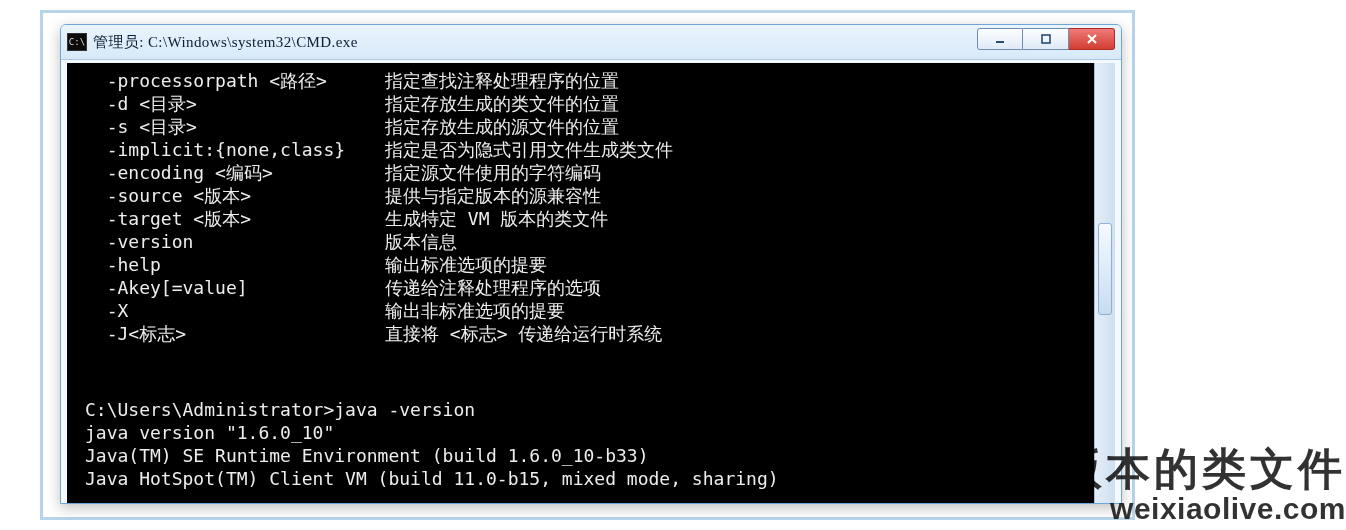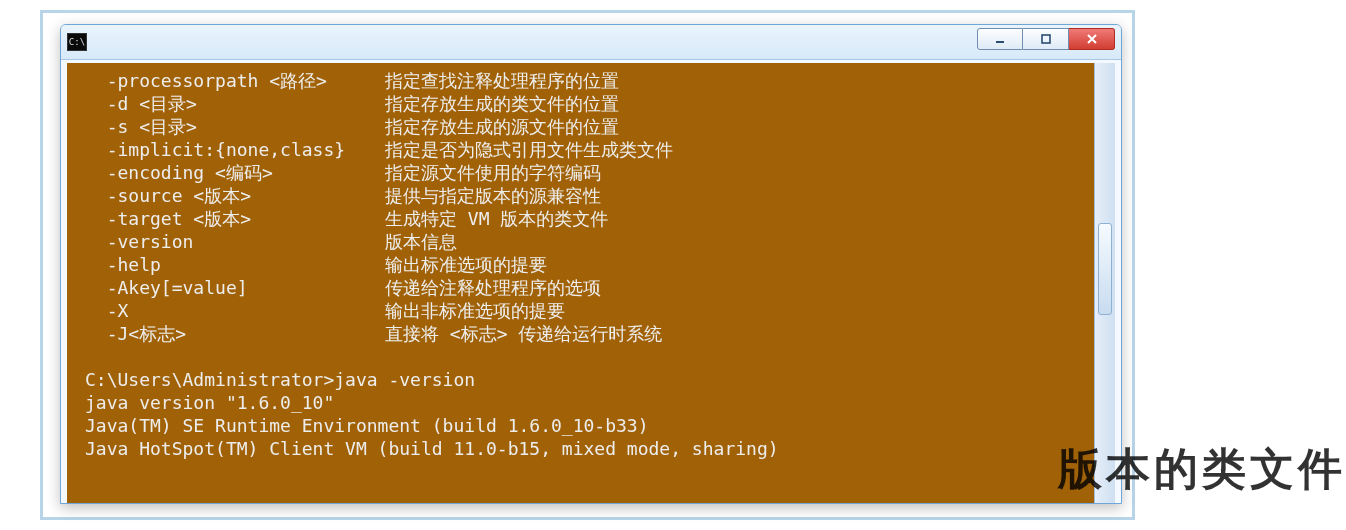--- a/index.html
+++ b/index.html
@@ -9,40 +9,41 @@
   .window{position:absolute;left:60px;top:24px;width:1060px;height:478px;border:1px solid #6ea6d8;border-radius:6px 6px 0 0;box-shadow:0 4px 14px rgba(0,0,0,.25);background:#f3f9ff;overflow:hidden;}
   .titlebar{height:34px;display:flex;align-items:center;padding:0 6px;background:linear-gradient(#eaf4fd,#d7e9f8);border-bottom:1px solid #a9c8e6;position:relative;}
   .appicon{width:18px;height:16px;background:#0a0a0a;border:1px solid #333;margin-right:6px;font-size:9px;color:#ddd;display:flex;align-items:center;justify-content:center;font-family:Consolas,monospace;}
   .title{font-size:15px;letter-spacing:.4px;color:#0b1d36;}
   .ctrls{position:absolute;right:6px;top:3px;display:flex;gap:0;}
   .ctrls button{width:46px;height:22px;border:1px solid #6e8db0;border-left:none;background:linear-gradient(#fdfeff,#dfeaf6);display:flex;align-items:center;justify-content:center;cursor:default;}
   .ctrls button:first-child{border-left:1px solid #6e8db0;border-radius:3px 0 0 3px;}
   .ctrls button:last-child{border-radius:0 3px 3px 0;}
   .btn-close{background:linear-gradient(#f07a78,#d23e32)!important;border-color:#b12c22!important;}
   .btn-close svg path{stroke:#fff;}
-  .client{position:absolute;left:6px;right:6px;top:38px;bottom:0;background:#a16207;overflow:hidden;}
+  .client{position:absolute;left:6px;right:6px;top:38px;bottom:0;background:#000000;overflow:hidden;}
   .scroll{position:absolute;right:0;top:0;width:20px;height:100%;background:linear-gradient(90deg,#e6eef9,#cedff0);border-left:1px solid #a2bdda;}
   .scroll .thumb{position:absolute;left:3px;right:3px;top:160px;height:90px;border-radius:3px;background:linear-gradient(#f5faff,#c8dcf0);border:1px solid #8eb0d3;}
   .term{position:absolute;left:0;right:20px;top:0;bottom:0;padding:6px 18px 6px 18px;color:#e8e8e8;font-family:"NSimSun","SimSun","Consolas",monospace;font-size:18px;line-height:23px;white-space:pre;overflow:hidden;filter:blur(.35px) contrast(1.05);}
   .row{display:block;}
   .flag{display:inline-block;min-width:300px;}
-  .prompt{}
+  .prompt{margin-top:30px;}
   
   .wm-cn{position:absolute;right:0;top:440px;font-family:"Microsoft YaHei","SimHei",sans-serif;font-size:44px;font-weight:700;color:#000;letter-spacing:4px;opacity:.8;}
   .wm-en{position:absolute;right:0;top:492px;font-family:Arial,Helvetica,sans-serif;font-size:30px;font-weight:700;color:#000;opacity:.8;letter-spacing:.5px;}
 </style>
 </head>
 <body>
 
 <div class="stage">
   <div class="frame"></div>
 
   <div class="window">
     <div class="titlebar">
       <span class="appicon">C:\</span>
+      <span class="title">管理员: C:\Windows\system32\CMD.exe</span>
       <div class="ctrls">
         <button>
           <svg width="14" height="14" viewBox="0 0 14 14">
               <path d="M3 10h8" stroke="#2a4d73" stroke-width="2"></path>
             </svg>
         </button>
         <button>
           <svg width="14" height="14" viewBox="0 0 14 14">
               <rect x="3" y="3" width="8" height="8" fill="none" stroke="#2a4d73" stroke-width="1.6"></rect>
             </svg>
@@ -57,13 +58,14 @@
 
     <div class="client">
       <div class="term" id="term"><span class="row"><span class="flag">  -processorpath &lt;路径&gt;</span><span>指定查找注释处理程序的位置</span></span><span class="row"><span class="flag">  -d &lt;目录&gt;</span><span>指定存放生成的类文件的位置</span></span><span class="row"><span class="flag">  -s &lt;目录&gt;</span><span>指定存放生成的源文件的位置</span></span><span class="row"><span class="flag">  -implicit:{none,class}</span><span>指定是否为隐式引用文件生成类文件</span></span><span class="row"><span class="flag">  -encoding &lt;编码&gt;</span><span>指定源文件使用的字符编码</span></span><span class="row"><span class="flag">  -source &lt;版本&gt;</span><span>提供与指定版本的源兼容性</span></span><span class="row"><span class="flag">  -target &lt;版本&gt;</span><span>生成特定 VM 版本的类文件</span></span><span class="row"><span class="flag">  -version</span><span>版本信息</span></span><span class="row"><span class="flag">  -help</span><span>输出标准选项的提要</span></span><span class="row"><span class="flag">  -Akey[=value]</span><span>传递给注释处理程序的选项</span></span><span class="row"><span class="flag">  -X</span><span>输出非标准选项的提要</span></span><span class="row"><span class="flag">  -J&lt;标志&gt;</span><span>直接将 &lt;标志&gt; 传递给运行时系统</span></span><span class="row"> </span><span class="row prompt">C:\Users\Administrator&gt;java -version</span><span class="row">java version "1.6.0_10"</span><span class="row">Java(TM) SE Runtime Environment (build 1.6.0_10-b33)</span><span class="row">Java HotSpot(TM) Client VM (build 11.0-b15, mixed mode, sharing)</span></div>
       <div class="scroll">
         <div class="thumb"></div>
       </div>
     </div>
   </div>
 
   <div class="wm-cn">版本的类文件</div>
+  <div class="wm-en">weixiaolive.com</div>
 </div>
 
 </body></html>

